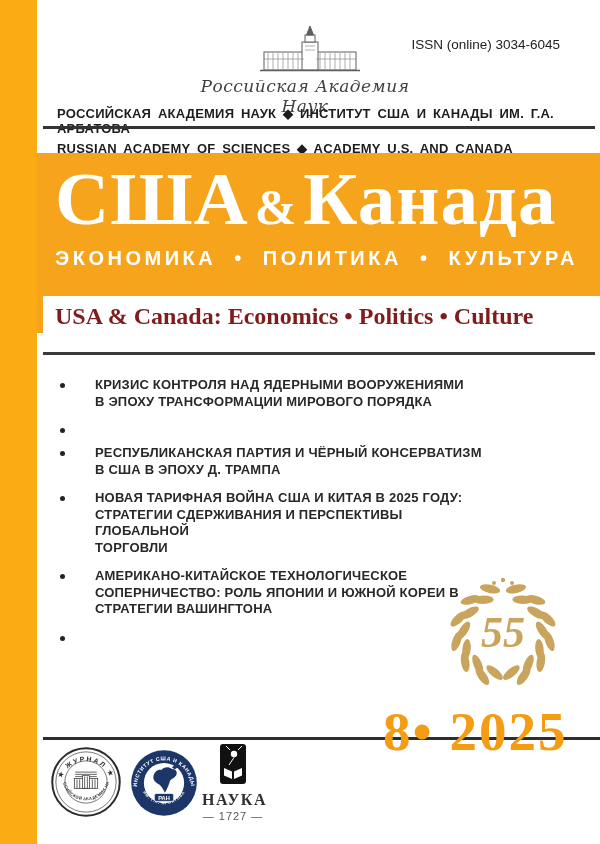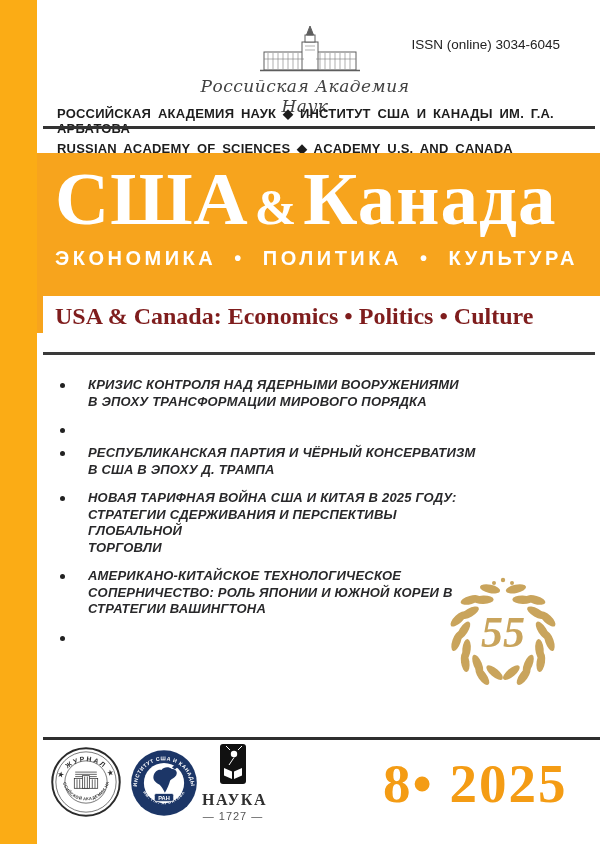--- a/index.html
+++ b/index.html
@@ -30,36 +30,36 @@
         letter-spacing:1px;}
   .band-title .amp{font-size:50px;padding:0 6px;}
   .band-sub{position:absolute;left:18px;top:94px;color:#fff;font-weight:700;font-size:20px;
         letter-spacing:3.5px;word-spacing:9px;white-space:nowrap;}
   .band-white{position:absolute;left:6px;right:0;top:143px;height:41px;background:#fff;
         display:flex;align-items:center;}
   .band-sub-en{margin-left:12px;color:#7f1d1d;font-family:"Liberation Serif", serif;
         font-weight:700;font-size:24px;white-space:nowrap;}
   
   .contents{position:absolute;left:60px;top:377px;width:430px;}
-  .ci{display:flex;gap:23px;margin-bottom:12px;font-style:italic;}
+  .ci{display:flex;gap:30px;margin-bottom:12px;}
   .dot{flex:none;width:5px;height:5px;border-radius:50%;background:#222;margin-top:6px;}
   .txt{color:#28282a;font-weight:700;font-size:13px;line-height:16.5px;
         letter-spacing:.2px;white-space:pre-line;}
   
   .wreath{position:absolute;left:441px;top:570px;width:124px;height:124px;}
   .wreath text{fill:#C9A45C;font-family:"Liberation Serif", serif;
         font-weight:700;font-style:italic;font-size:44px;}
   
   .logo-stamp{position:absolute;left:50px;top:746px;}
   .logo-iskran{position:absolute;left:129px;top:748px;}
   .logo-nauka{position:absolute;left:202px;top:744px;width:62px;text-align:center;}
   .nauka-name{margin-top:3px;font-family:"Liberation Serif", serif;font-weight:700;
         font-size:16px;letter-spacing:1.5px;color:#2f2f2f;}
   .nauka-year{margin-top:1px;font-size:11px;letter-spacing:1px;color:#555;}
-  .issue{position:absolute;left:383px;top:752px;color:#F49C14;white-space:nowrap;
+  .issue{position:absolute;left:383px;top:700px;color:#F49C14;white-space:nowrap;
         font-family:"Liberation Serif", serif;font-weight:700;font-size:55px;letter-spacing:2px;}
   .stamp-text{font-family:"Liberation Sans", sans-serif;font-weight:700;fill:#2b2b2b;}
 </style>
 </head>
 <body>
 
 <div class="page">
 
   <div class="sidebar"></div>
 

